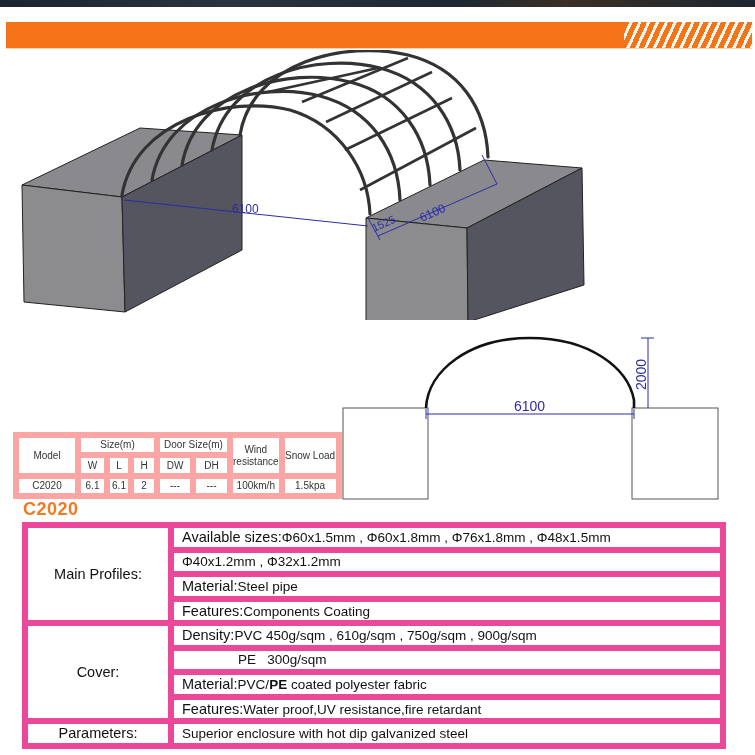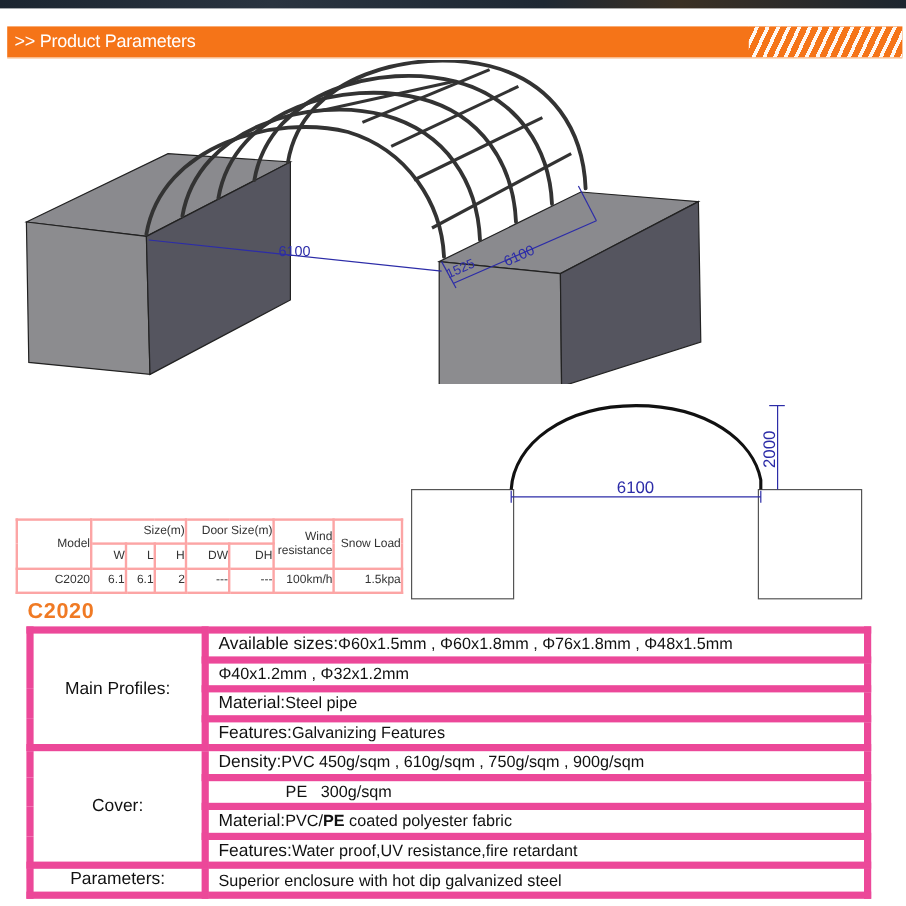--- a/index.html
+++ b/index.html
@@ -11,38 +11,37 @@
   .banner-title { position: absolute; left: 6px; top: 4px; color: #fff; font-size: 15px; letter-spacing: -0.2px; }
   .banner-stripes { position: absolute; right: 0; top: 0; width: 128px; height: 26px;
     background: repeating-linear-gradient(115deg, transparent 0 5px, #ffffff 5px 8px); opacity: .95; }
   .banner-bottom { position: absolute; left: 6px; top: 48px; width: 746px; height: 1px; background: #fbd1b0; }
 
   .iso-svg { position: absolute; left: 0; top: 50px; }
   .front-svg { position: absolute; left: 330px; top: 320px; }
   .dim-label { font-family: "Liberation Sans", sans-serif; fill: #2c2ca8; }
 
   table.spec { position: absolute; left: 13px; top: 432px; border-collapse: collapse; font-size: 10px; color: #333; }
-  table.spec td { border: 2px solid #fca5a5; text-align: right; vertical-align: middle; padding: 0; line-height: 1.2; }
+  table.spec td { border: 6px solid #fca5a5; text-align: center; vertical-align: middle; padding: 0; line-height: 1.2; }
 
   .model-title { position: absolute; left: 23px; top: 499px; font-size: 18px; font-weight: bold; color: #f07a24; letter-spacing: 0.5px; }
 
   table.params { position: absolute; left: 22px; top: 522px; width: 704px; border-collapse: collapse; }
   table.params td { border: 6px solid #ec4899; height: 24.5px; font-size: 13.5px; color: #111; padding: 0 0 0 8px; vertical-align: middle; white-space: nowrap; }
   table.params td.group { width: 146px; text-align: center; padding: 0; font-size: 14.5px; }
   .lbl { font-size: 14.5px; }
   .val { font-size: 13.5px; }
   .bold-pe { font-weight: bold; }
 </style>
 </head>
 <body>
 
 <div class="topstrip"></div>
 
 <div class="banner">
-  <span class="banner-title">&gt;&gt; Product Parameters</span>
   <div class="banner-stripes"></div>
 </div>
 <div class="banner-bottom"></div>
 
 <svg class="iso-svg" width="755" height="270" viewBox="0 50 755 270">
 
   <g>
     <polygon points="22,185 140,128 242,135 122,197" fill="#8a8a8e" stroke="#222" stroke-width="1"></polygon>
     <polygon points="22,185 122,197 125,312 24,302" fill="#8c8c8f" stroke="#222" stroke-width="1"></polygon>
     <polygon points="122,197 242,135 242,250 125,312" fill="#55555f" stroke="#222" stroke-width="1"></polygon>
@@ -138,21 +137,21 @@
   <tr>
     <td style="">Φ40x1.2mm , Φ32x1.2mm</td>
   </tr>
   <tr>
     <td>
       <span class="lbl">Material:</span><span class="val">Steel pipe</span>
     </td>
   </tr>
   <tr>
     <td>
-      <span class="lbl">Features:</span><span class="val">Galvanizing Features</span>
+      <span class="lbl">Features:</span><span class="val">Components Coating</span>
     </td>
   </tr>
   <tr>
     <td class="group" rowspan="4">Cover:</td>
     <td>
       <span class="lbl">Density:</span><span class="val">PVC 450g/sqm , 610g/sqm , 750g/sqm , 900g/sqm</span>
     </td>
   </tr>
   <tr>
     <td style="padding-left:64px; white-space:pre">PE   300g/sqm</td>

